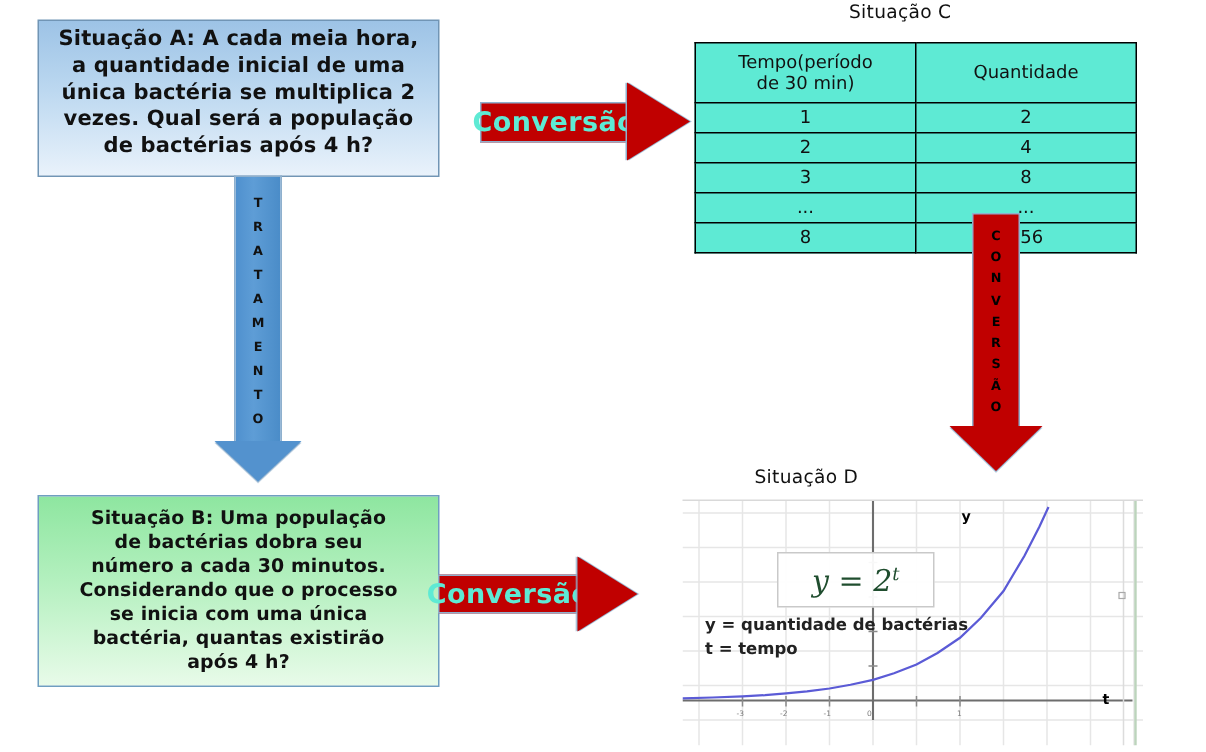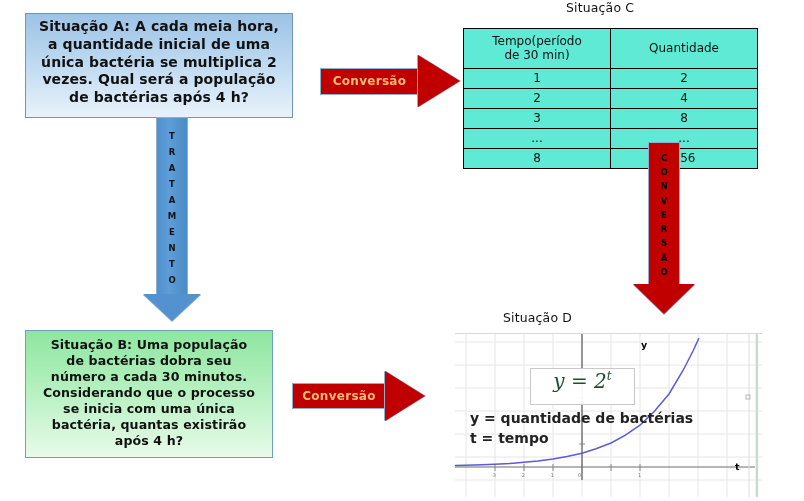--- a/index.html
+++ b/index.html
@@ -37,21 +37,21 @@
     top: 13px;
     width: 268px;
     height: 105px;
     background: linear-gradient(to bottom, #9dc3e6 0%, #bcd8f0 45%, #e9f2fb 100%);
     font-size: 14px;
     padding: 4px 10px 10px 10px;
   }
   #box-b {
     left: 25px;
     top: 330px;
-    width: 248px;
+    width: 268px;
     height: 128px;
     background: linear-gradient(to bottom, #8ee6a0 0%, #b4f0bf 45%, #e8fbe9 100%);
     border-color: #6f9ec0;
     font-size: 12.6px;
     padding: 4px 8px 6px 8px;
   }
   .sit-box .lines { width: 100%; }
 
   
   .caption {
@@ -102,23 +102,23 @@
     background: #c00000;
     border-top: 1px solid #8fb0cd;
     border-bottom: 1px solid #8fb0cd;
     border-left: 1px solid #8fb0cd;
     box-sizing: border-box;
     display: flex;
     align-items: center;
     justify-content: center;
   }
   .h-arrow .shaft span {
-    color: #fdba74;
+    color: #5eead4;
     font-weight: bold;
-    font-size: 12px;
+    font-size: 18px;
     letter-spacing: 0.3px;
     white-space: nowrap;
   }
   .h-arrow .head {
     width: 0;
     height: 0;
     border-style: solid;
     border-color: transparent transparent transparent #c00000;
     filter: drop-shadow(1px 0 0 #8fb0cd) drop-shadow(-1px 0 0 #8fb0cd);
   }
@@ -194,46 +194,46 @@
     top: 333px;
     width: 307px;
     height: 163px;
     background: #ffffff;
     border-top: 1px solid #d9d9d9;
     box-sizing: border-box;
   }
   #graph svg { display: block; }
   #formula-box {
     position: absolute;
-    left: 530px;
+    left: 518px;
     top: 368px;
     width: 103px;
     height: 35px;
     border: 1px solid #c9c9c9;
     background: rgba(255,255,255,0.94);
     display: flex;
-    align-items: flex-start;
+    align-items: center;
     justify-content: center;
   }
   #formula-box .formula {
     font-family: "DejaVu Serif", "Liberation Serif", serif;
     font-style: italic;
     font-size: 20px;
     color: #1f4d2e;
     white-space: nowrap;
   }
   #formula-box .formula sup {
     font-size: 12px;
     font-style: italic;
   }
   #legend {
     position: absolute;
     left: 470px;
     top: 409px;
-    font-size: 14px;
+    font-size: 11px;
     font-weight: bold;
     color: #222222;
     line-height: 1.42;
     white-space: nowrap;
   }
   .axis-label {
     position: absolute;
     font-size: 9.5px;
     font-weight: bold;
     color: #000000;

